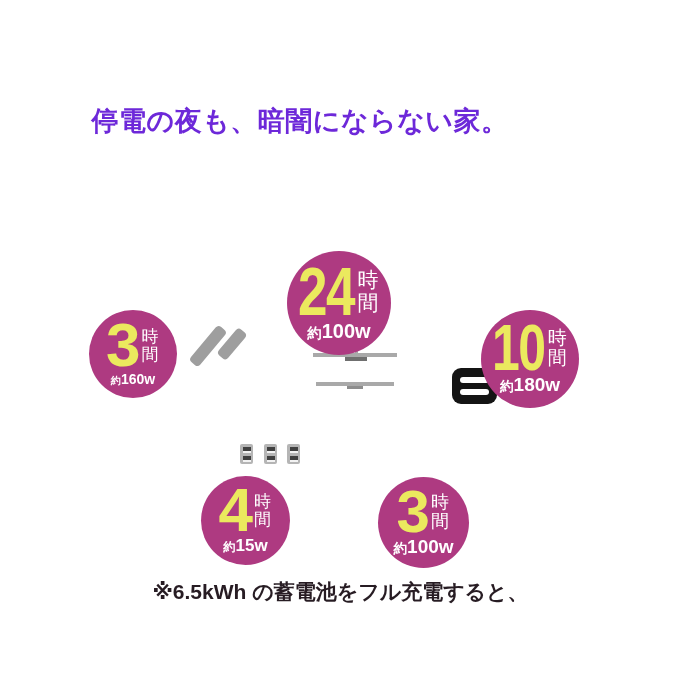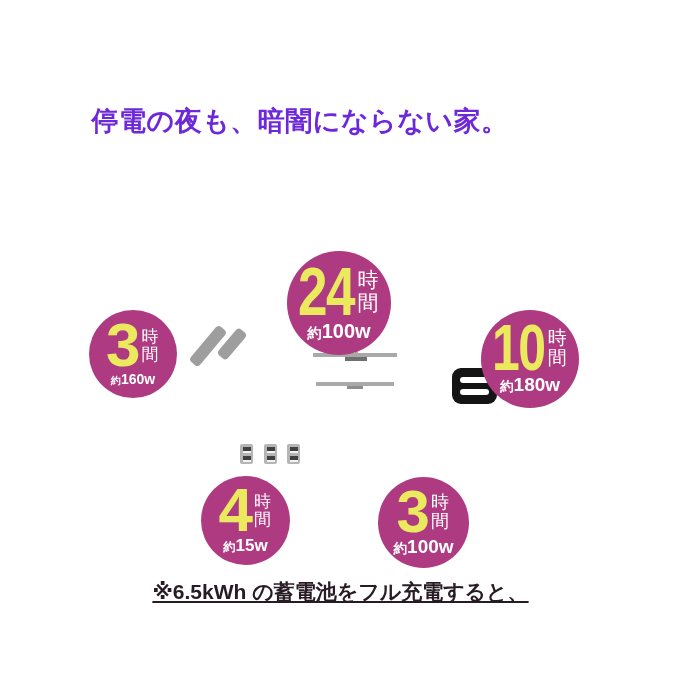--- a/index.html
+++ b/index.html
@@ -3,21 +3,21 @@
 <meta charset="utf-8">
 <style>
   html,body{margin:0;padding:0;}
   body{font-family:"Liberation Sans","DejaVu Sans",sans-serif;}
   .stage{position:relative;width:681px;height:697px;background:#ffffff;overflow:hidden;}
 
   
   .heading{position:absolute;left:0;top:99px;width:600px;text-align:center;
            color:#6d28d9;font-weight:bold;font-size:27px;line-height:45px;letter-spacing:0.5px;}
   .footnote{position:absolute;left:0;top:577px;width:681px;text-align:center;
-            color:#271c23;font-weight:600;font-size:21px;line-height:30px;text-decoration:underline;}
+            color:#271c23;font-weight:600;font-size:21px;line-height:30px;}
 
   
   .badge{position:absolute;border-radius:50%;background:#ae3a81;color:#ffffff;
          display:flex;flex-direction:column;align-items:center;justify-content:center;}
   .badge .row{display:flex;align-items:center;}
   .badge .num{color:#ebe95e;font-weight:bold;line-height:0.82;letter-spacing:-2px;}
   .badge .unit{display:inline-block;width:1.08em;line-height:1.05;word-break:break-all;
                font-weight:normal;margin-left:3px;text-align:left;}
   .badge .watt{font-weight:bold;line-height:1.1;margin-top:1px;white-space:nowrap;}
   .badge .watt .pfx{font-size:0.72em;}

